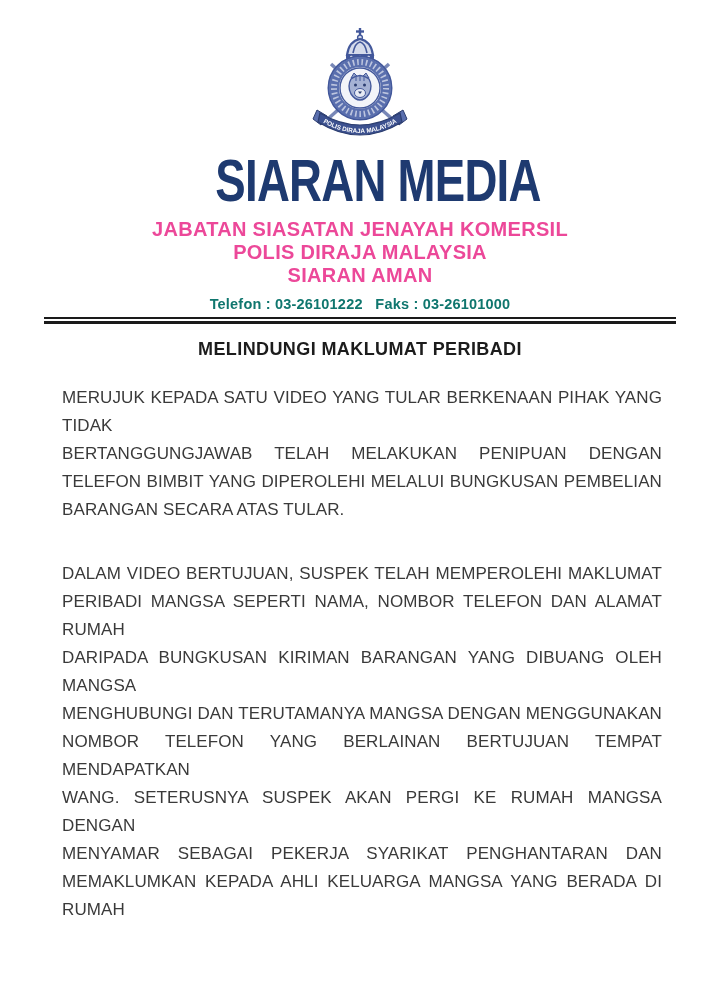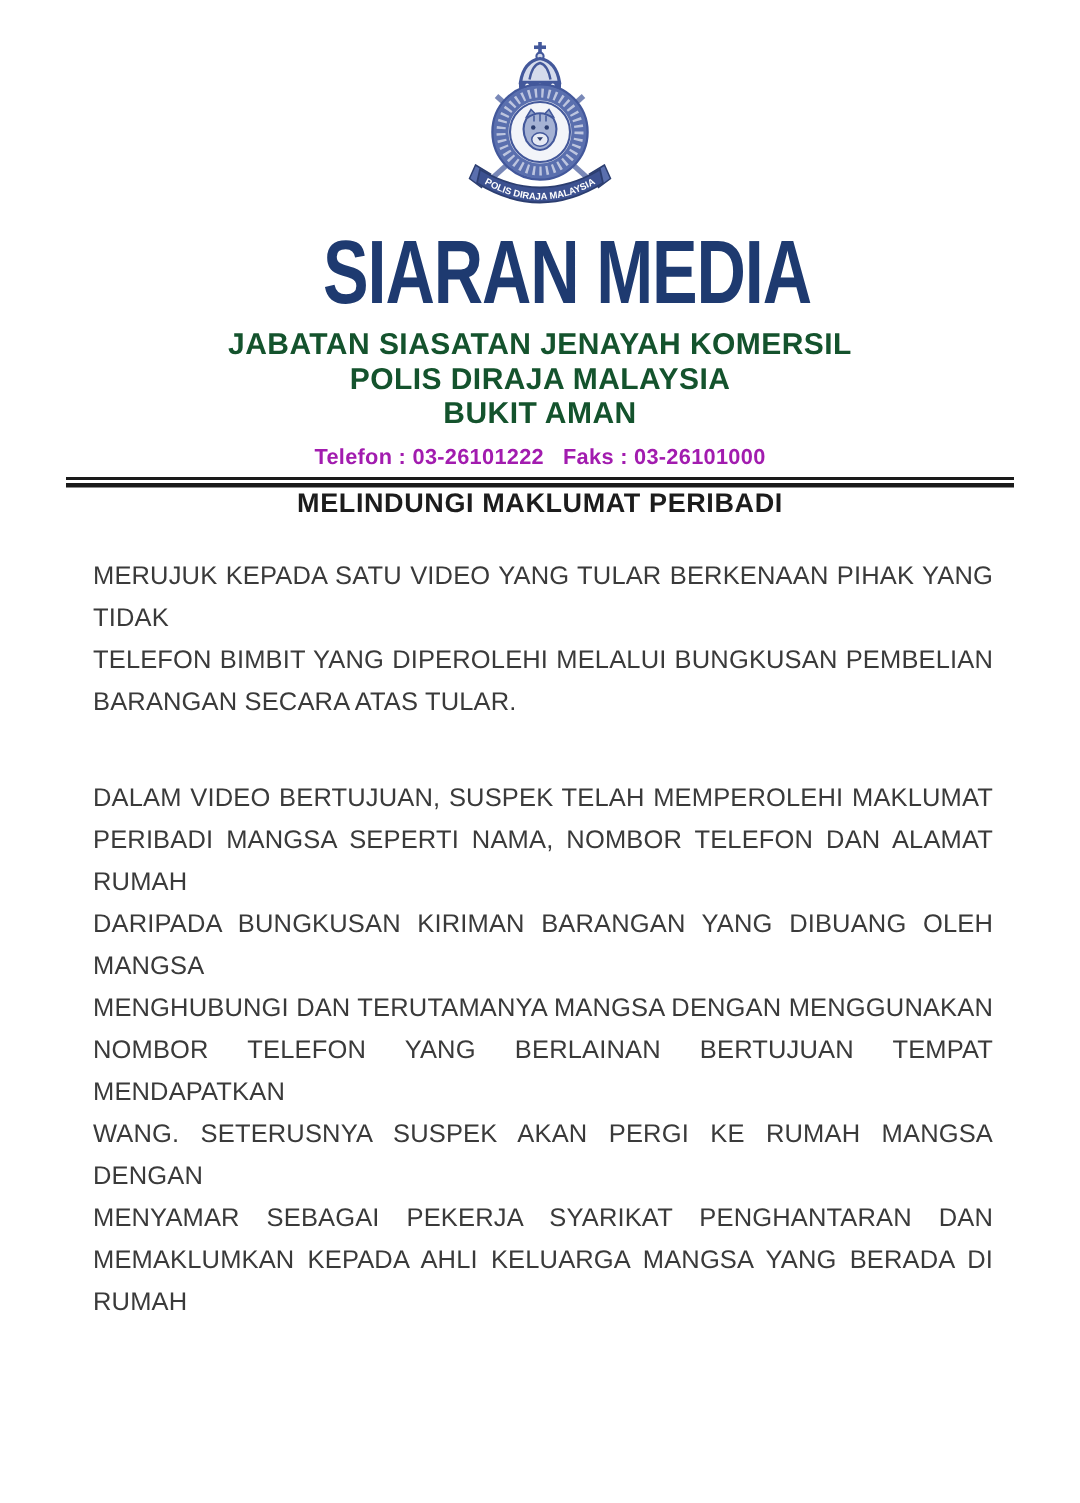--- a/index.html
+++ b/index.html
@@ -30,39 +30,40 @@
   .title .squeeze {
     display: inline-block;
     transform: scaleX(0.76);
     transform-origin: 50% 50%;
     letter-spacing: -1px;
   }
   .dept {
     margin-top: 8px;
     font-size: 20px;
     font-weight: bold;
-    color: #14532d;
+    color: #ec4899;
     letter-spacing: 0.3px;
   }
   .dept .line {
     text-align: center;
     line-height: 23px;
   }
   .contact {
     margin-top: 9px;
     text-align: center;
     font-size: 14.5px;
     font-weight: bold;
-    color: #a21caf;
+    color: #0f766e;
     white-space: pre;
     letter-spacing: 0.2px;
   }
   .rule-thin  { height: 2px; background: #1a1a1a; margin: 5px 44px 0 44px; }
   .rule-thick { height: 3px; background: #1a1a1a; margin: 2px 44px 0 44px; }
   .doc-heading {
+    margin-top: 15px;
     text-align: center;
     font-size: 18px;
     font-weight: bold;
     color: #1c1c1c;
     letter-spacing: 0.4px;
   }
   .body-text {
     margin: 24px 58px 0 62px;
     font-size: 17px;
     color: #3a3a3a;
@@ -138,33 +139,34 @@
     </svg>
   </div>
 
   <div class="title">
     <span class="squeeze">SIARAN MEDIA</span>
   </div>
 
   <div class="dept">
       <div class="line">JABATAN SIASATAN JENAYAH KOMERSIL</div>
       <div class="line">POLIS DIRAJA MALAYSIA</div>
-      <div class="line last">BUKIT AMAN</div>
+      <div class="line last">SIARAN AMAN</div>
     </div>
 
   <div class="contact">Telefon : 03-26101222   Faks : 03-26101000</div>
 
   <div class="rule-thin"></div>
   <div class="rule-thick"></div>
 
   <div class="doc-heading">MELINDUNGI MAKLUMAT PERIBADI</div>
 
   <div class="body-text">
     <div class="para">
         <div class="line">MERUJUK KEPADA SATU VIDEO YANG TULAR BERKENAAN PIHAK YANG TIDAK</div>
+        <div class="line">BERTANGGUNGJAWAB TELAH MELAKUKAN PENIPUAN DENGAN</div>
         <div class="line">TELEFON BIMBIT YANG DIPEROLEHI MELALUI BUNGKUSAN PEMBELIAN</div>
         <div class="line last">BARANGAN SECARA ATAS TULAR.</div>
       </div>
     <div class="para">
         <div class="line">DALAM VIDEO BERTUJUAN, SUSPEK TELAH MEMPEROLEHI MAKLUMAT</div>
         <div class="line">PERIBADI MANGSA SEPERTI NAMA, NOMBOR TELEFON DAN ALAMAT RUMAH</div>
         <div class="line">DARIPADA BUNGKUSAN KIRIMAN BARANGAN YANG DIBUANG OLEH MANGSA</div>
         <div class="line">MENGHUBUNGI DAN TERUTAMANYA MANGSA DENGAN MENGGUNAKAN</div>
         <div class="line">NOMBOR TELEFON YANG BERLAINAN BERTUJUAN TEMPAT MENDAPATKAN</div>
         <div class="line">WANG. SETERUSNYA SUSPEK AKAN PERGI KE RUMAH MANGSA DENGAN</div>

